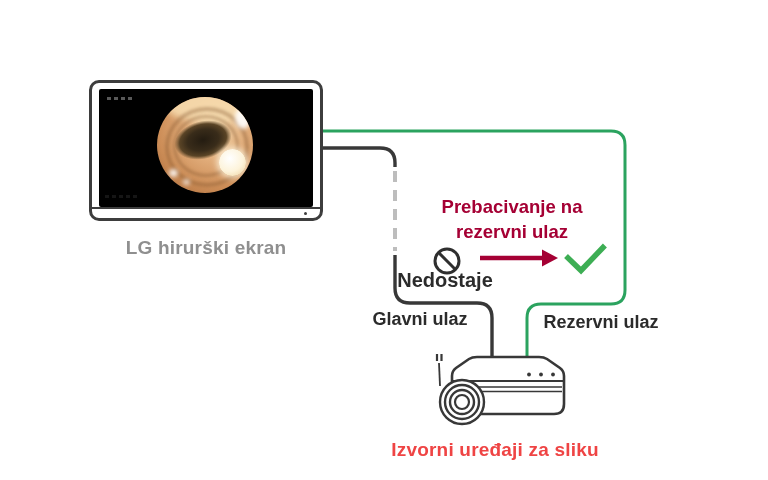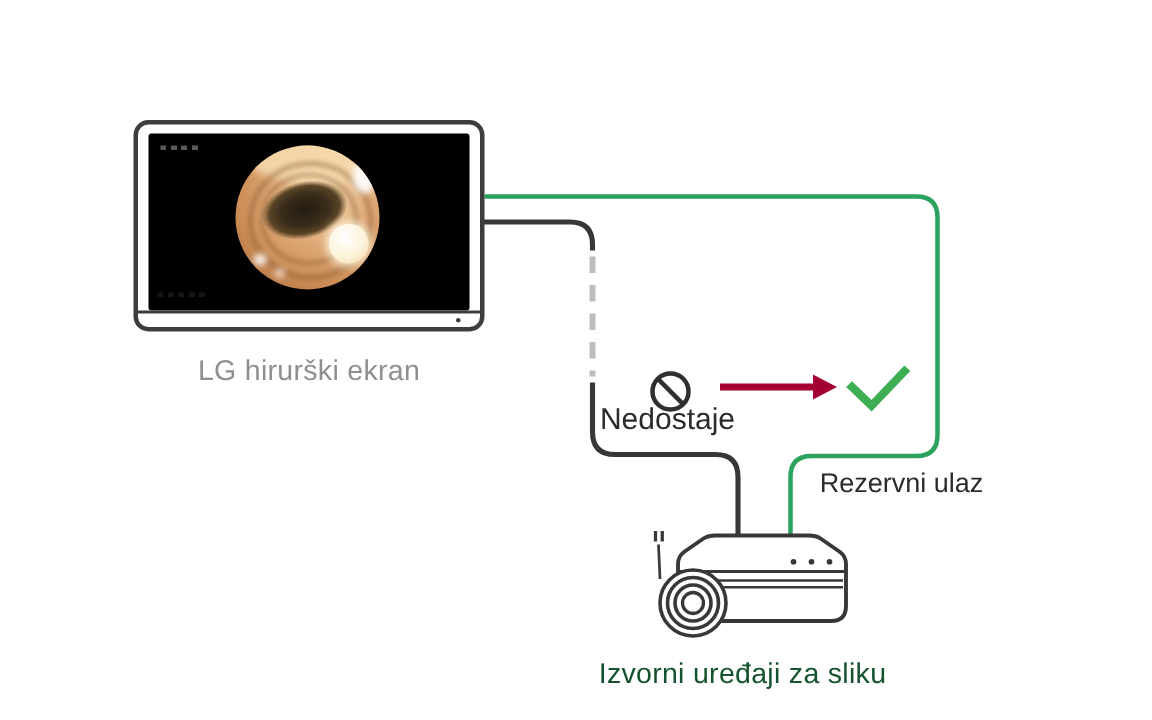--- a/index.html
+++ b/index.html
@@ -51,28 +51,28 @@
   #endo-polyp{
     position:absolute;left:62px;top:52px;width:27px;height:27px;border-radius:50%;
     background:radial-gradient(circle at 40% 35%, #ffffff 0%, #fdf3da 55%, #eccf9b 100%);
     box-shadow:0 0 6px 2px rgba(255,250,230,.8);
   }
   .endo-glint{position:absolute;background:#fff;border-radius:50%;filter:blur(2px);}
   .endo-glint.g1{left:78px;top:10px;width:16px;height:22px;opacity:.9;}
   .endo-glint.g2{left:12px;top:72px;width:9px;height:8px;opacity:.85;}
   .endo-glint.g3{left:26px;top:82px;width:7px;height:6px;opacity:.7;}
   
-  .lbl{position:absolute;text-align:center;white-space:nowrap;}
+  .lbl{position:absolute;text-align:center;white-space:nowrap;font-weight:bold;}
   #lg-label{left:89px;top:237px;width:234px;font-size:19px;color:#8f8f8f;letter-spacing:.2px;}
   #failover-title{left:417px;top:194px;width:190px;font-size:18.5px;line-height:25px;font-weight:700;color:#a50034;}
   #missing-label{left:396px;top:269px;width:98px;font-size:20px;color:#2b2b2b;}
   #active-label{left:543px;top:270px;width:76px;font-size:17.5px;color:#2ba35f;}
   #main-input-label{left:370px;top:309px;width:100px;font-size:18px;color:#2b2b2b;}
   #backup-input-label{left:540px;top:312px;width:122px;font-size:18px;color:#2b2b2b;}
-  #source-label{left:380px;top:439px;width:230px;font-size:19px;color:#14532d;letter-spacing:.2px;}
+  #source-label{left:380px;top:439px;width:230px;font-size:19px;color:#ef4444;letter-spacing:.2px;}
   
   #wires{left:0;top:0;width:768px;height:480px;pointer-events:none;}
   .stroke-green{stroke:#2ba35f;stroke-width:3;fill:none;}
   .stroke-dark{stroke:#383838;stroke-width:3.4;fill:none;}
   .stroke-dashed{stroke:#bdbdbd;stroke-width:4;fill:none;stroke-dasharray:11 8;}
   .device-stroke{stroke:#383838;stroke-width:2.6;fill:none;}
   .device-fill{stroke:#383838;stroke-width:2.6;fill:#ffffff;}
   .prohibit{stroke:#2f2f2f;stroke-width:3;fill:none;}
   .arrow-shaft{stroke:#a50034;stroke-width:4.6;fill:none;}
   .arrow-head{fill:#a50034;}
@@ -135,20 +135,25 @@
         <div class="endo-glint g3"></div>
       </div>
       <div class="osd-mark bottom"></div>
     </div>
     <div id="monitor-divider"></div>
     <div id="power-dot"></div>
   </div>
 
   <div id="lg-label" class="lbl">LG hirurški ekran</div>
 
+  <div id="failover-title" class="lbl">
+    <div>Prebacivanje na</div>
+    <div>rezervni ulaz</div>
+  </div>
 
   <div id="missing-label" class="lbl">Nedostaje</div>
 
+  <div id="main-input-label" class="lbl">Glavni ulaz</div>
   <div id="backup-input-label" class="lbl">Rezervni ulaz</div>
 
   <div id="source-label" class="lbl">Izvorni uređaji za sliku</div>
 
 </div>
 
 </body></html>

